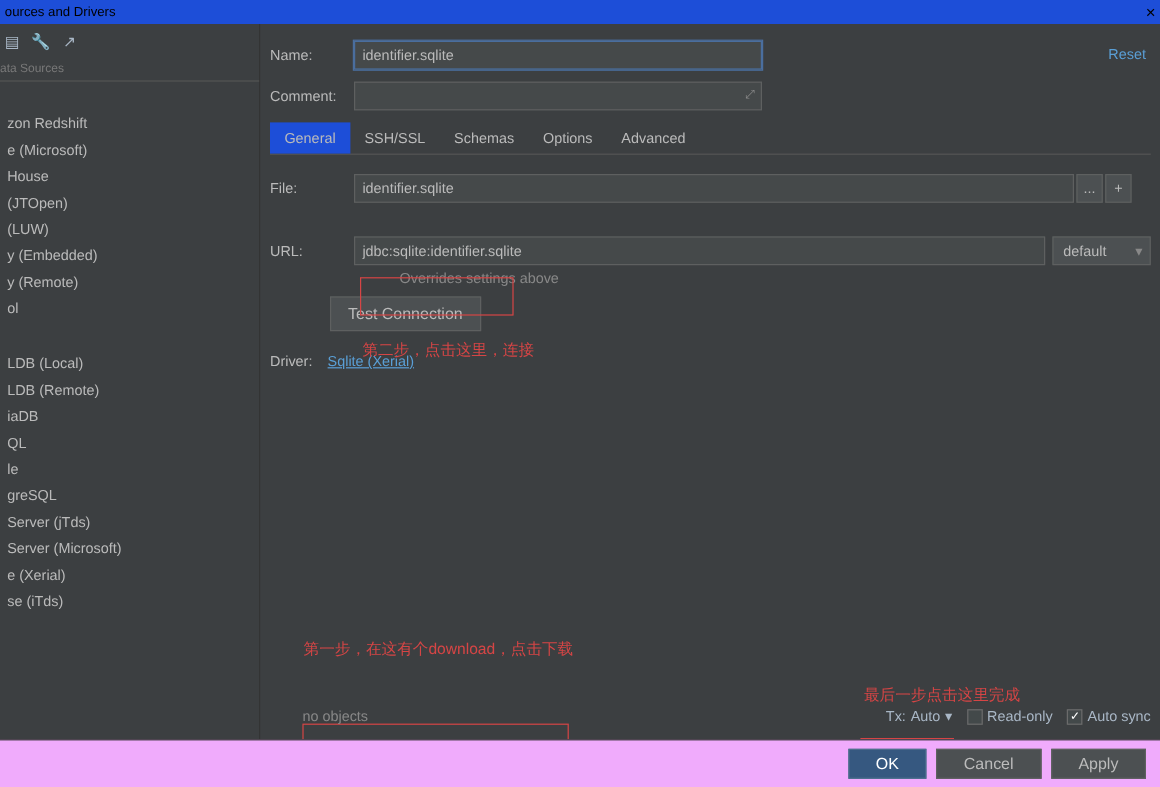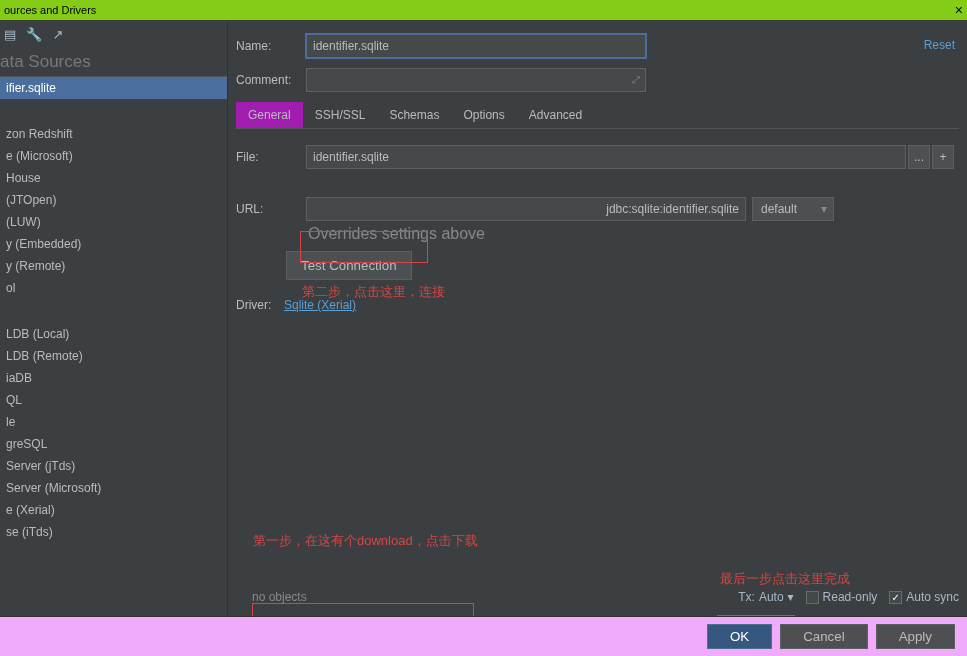--- a/index.html
+++ b/index.html
@@ -8,21 +8,21 @@
       font-size: 12px;
       color: #a9b7c6;
       background: #3c3f41;
       width: 967px;
       height: 656px;
       overflow: hidden;
       position: relative;
     }
     .titlebar {
       height: 20px;
-      background: #84cc16;
+      background: #1d4ed8;
       color: #000;
       display: flex;
       align-items: center;
       padding: 0 4px;
       font-size: 11px;
       justify-content: space-between;
       text-align: right;
     }
     .titlebar .close {
       font-size: 14px;
@@ -46,21 +46,21 @@
       gap: 10px;
       padding: 0 4px;
     }
     .toolbar-icon {
       color: #a9b7c6;
       cursor: pointer;
       font-size: 13px;
     }
     .section-title {
       color: #787878;
-      font-size: 17px;
+      font-size: 10px;
       padding: 4px 0;
       border-bottom: 1px solid #555;
       margin-bottom: 0;
     }
     .source-item {
       padding: 4px 6px;
       cursor: pointer;
       white-space: nowrap;
       overflow: hidden;
       text-overflow: ellipsis;
@@ -124,62 +124,62 @@
       display: flex;
       margin-top: 8px;
       border-bottom: 1px solid #555;
     }
     .tab {
       padding: 6px 12px;
       cursor: pointer;
       color: #bbbbbb;
     }
     .tab.active {
-      background: #a21caf;
+      background: #1d4ed8;
     }
     .content-area {
       padding-top: 16px;
     }
     .file-row input { width: 600px; }
     .icon-btn {
       width: 22px;
       height: 24px;
       background: #4c5052;
       border: 1px solid #5e6060;
       color: #bbbbbb;
       display: inline-flex;
       align-items: center;
       justify-content: center;
       cursor: pointer;
       margin-left: 2px;
     }
-    .url-row input { width: 440px; text-align: right; }
+    .url-row input { width: 576px; }
     .select {
       background: #4c5052;
       border: 1px solid #5e6060;
       color: #bbbbbb;
       padding: 3px 20px 3px 8px;
       margin-left: 6px;
       cursor: pointer;
       position: relative;
       width: 82px;
       height: 24px;
       display: inline-flex;
       align-items: center;
     }
     .select::after {
       content: "▾";
       position: absolute;
       right: 6px;
       color: #888;
     }
     .hint {
-      font-size: 16px;
+      font-size: 12px;
       color: #888;
-      margin-left: 72px;
+      margin-left: 108px;
       margin-top: -6px;
       margin-bottom: 8px;
     }
     .test-btn {
       background: #4c5052;
       border: 1px solid #5e6060;
       color: #bbbbbb;
       padding: 6px 14px;
       cursor: pointer;
       margin-left: 50px;
@@ -277,21 +277,20 @@
 </div>
 
 <div class="container">
   <div class="sidebar">
     <div class="toolbar">
       <span class="toolbar-icon">▤</span>
       <span class="toolbar-icon">🔧</span>
       <span class="toolbar-icon">↗</span>
     </div>
     <div class="section-title">ata Sources</div>
-    <div class="source-item selected">ifier.sqlite</div>
     <div class="drivers-list">
       <div class="source-item">zon Redshift</div>
       <div class="source-item">e (Microsoft)</div>
       <div class="source-item">House</div>
       <div class="source-item">(JTOpen)</div>
       <div class="source-item">(LUW)</div>
       <div class="source-item">y (Embedded)</div>
       <div class="source-item">y (Remote)</div>
       <div class="source-item">ol</div>
       <div class="source-item" style="margin-top:24px">LDB (Local)</div>

